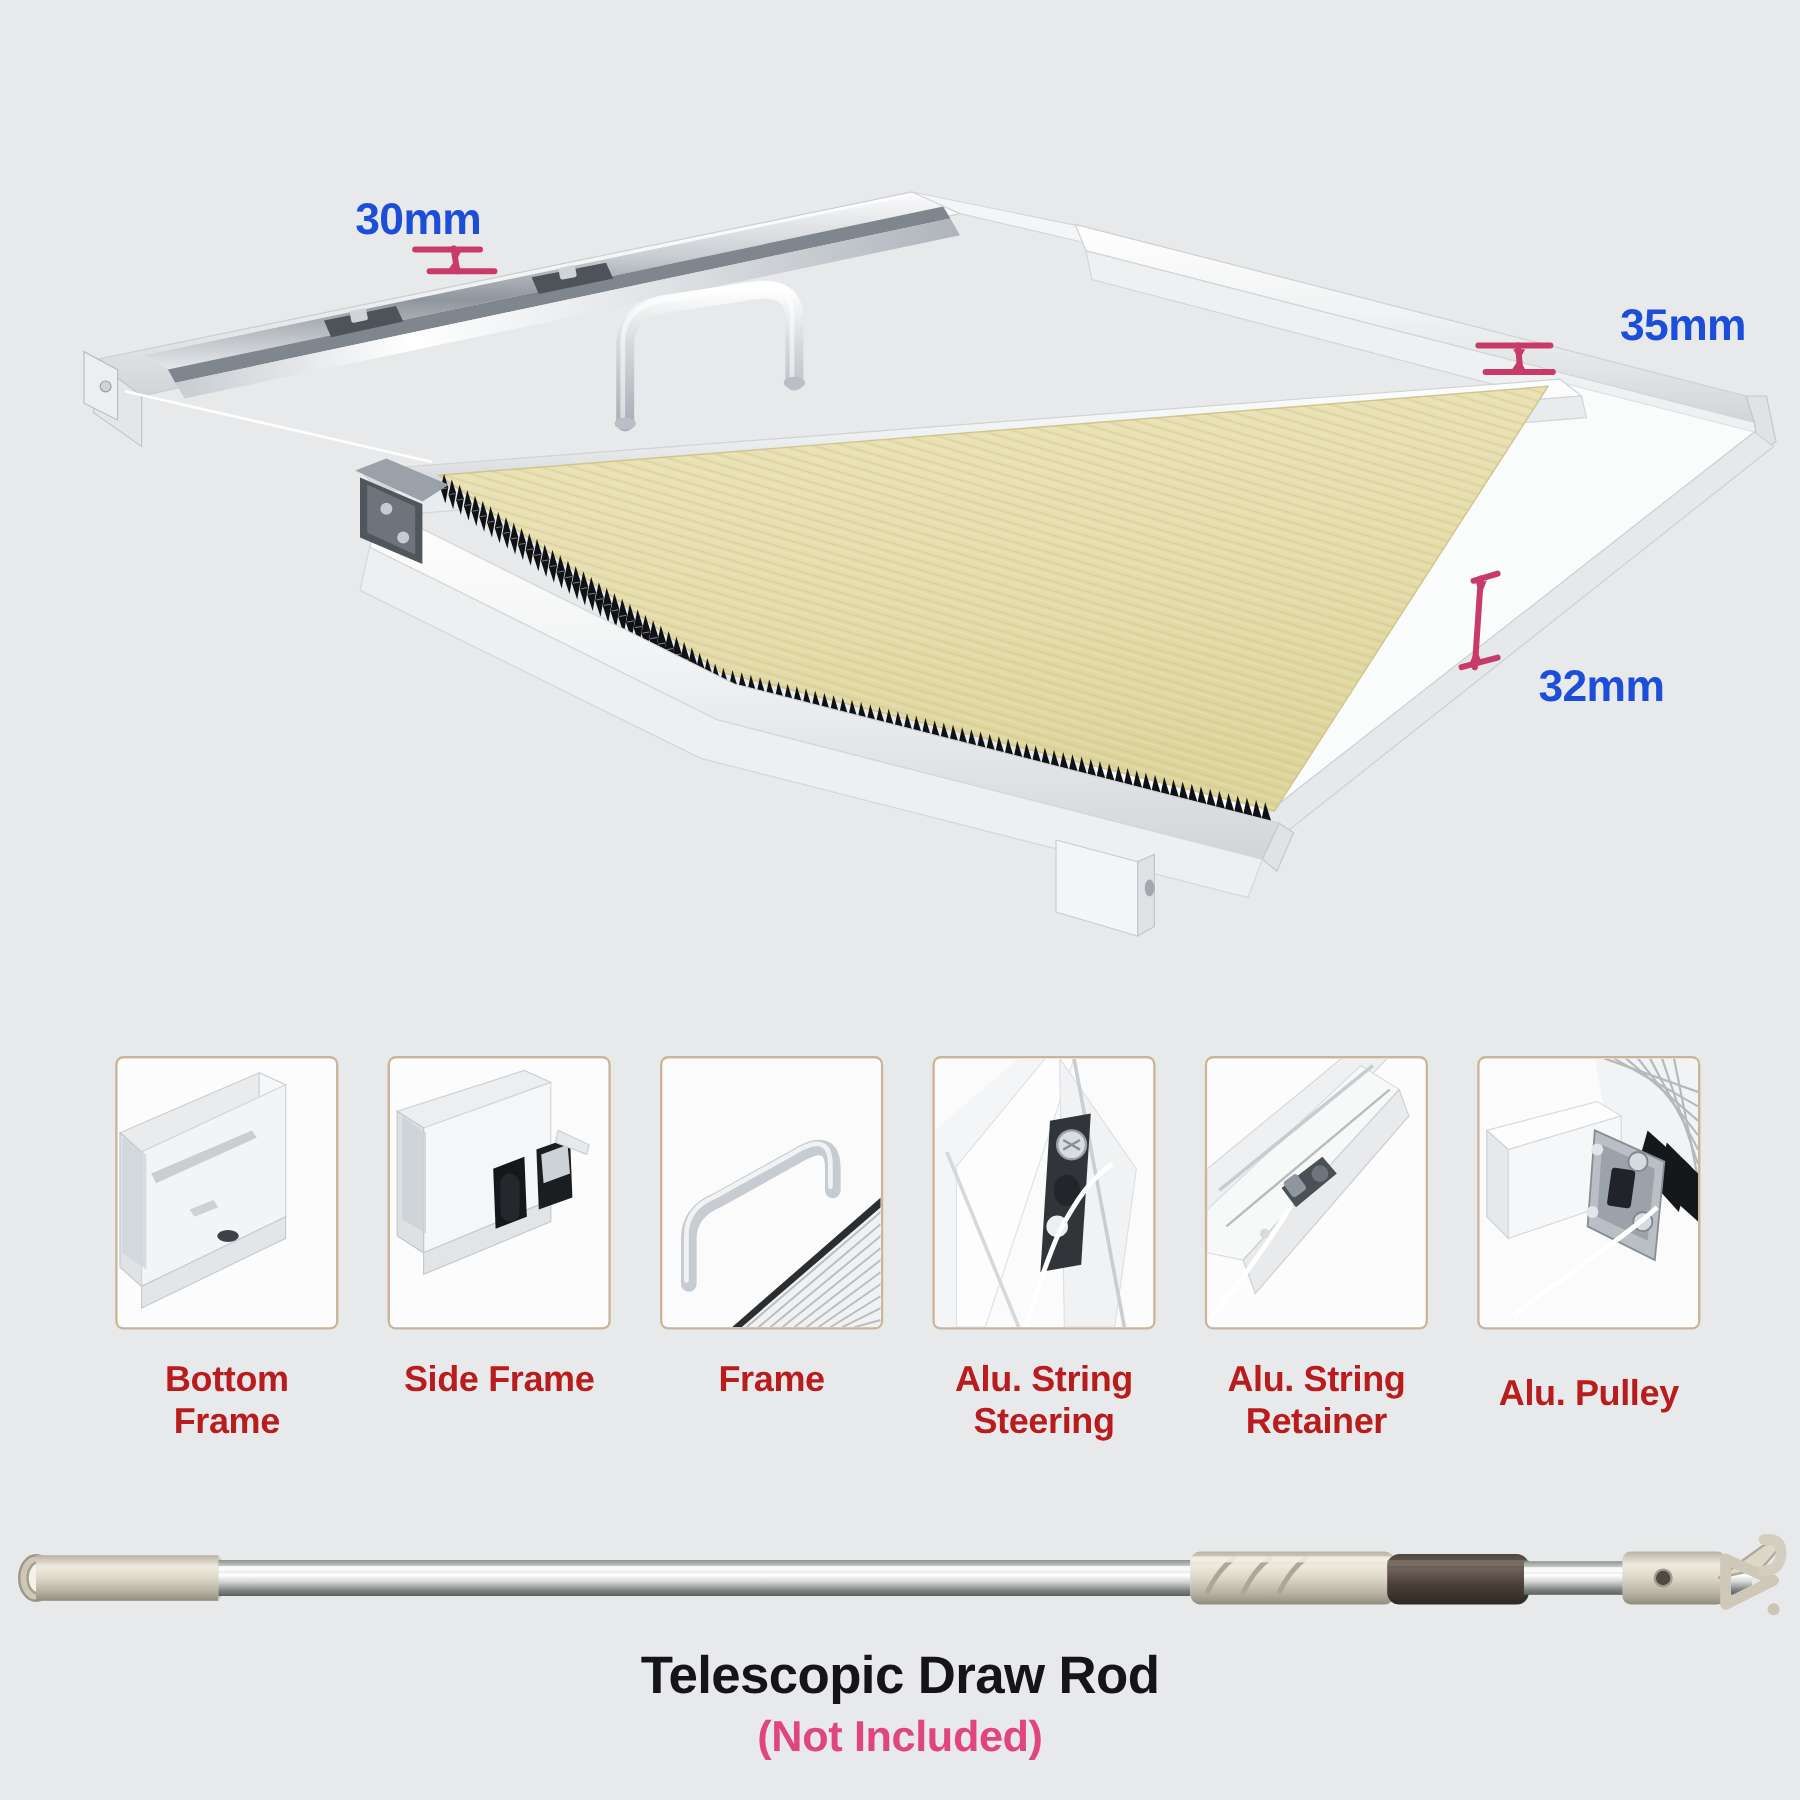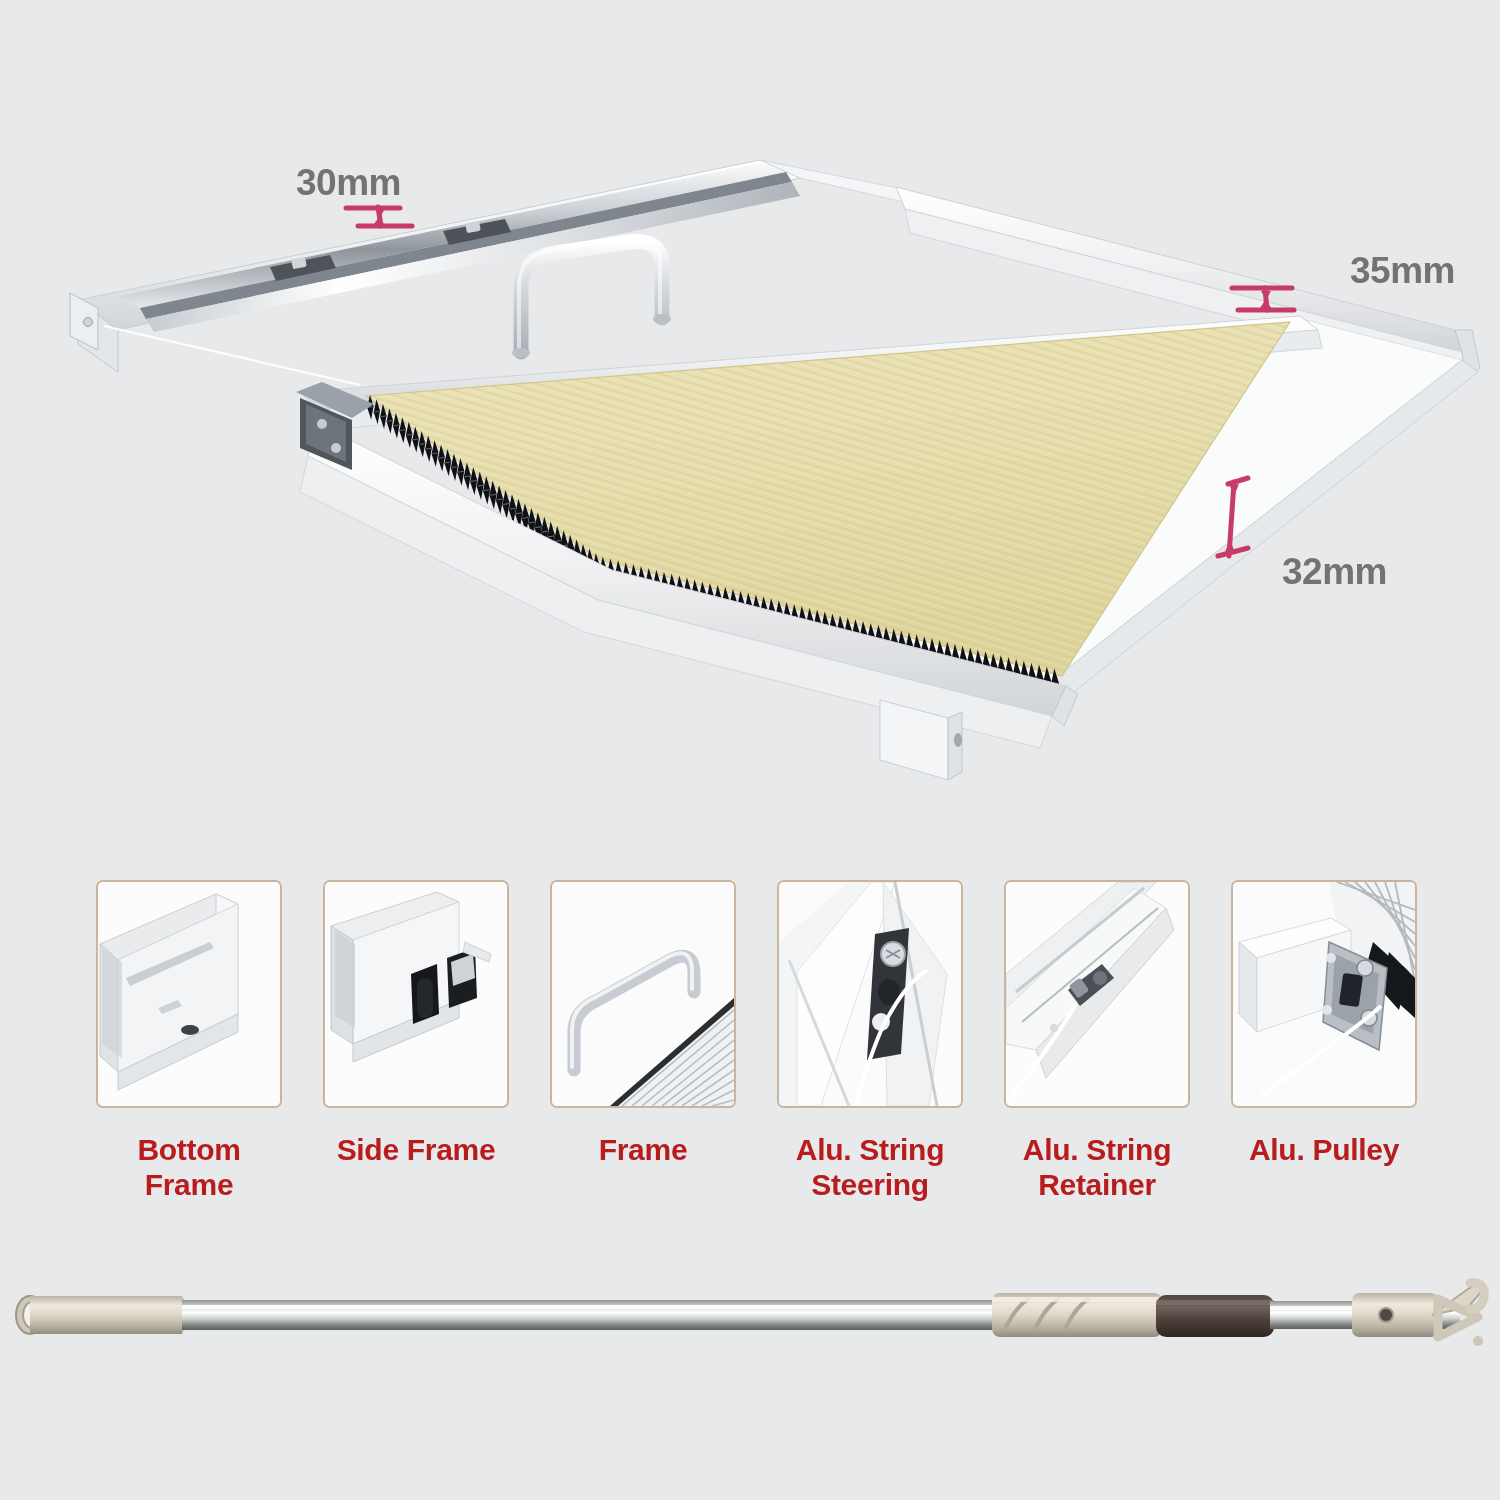--- a/index.html
+++ b/index.html
@@ -13,21 +13,21 @@
   .stage{position:absolute;inset:0;}
 
   
   #hero{position:absolute;left:0;top:0;width:1500px;height:830px;}
 
   .hero-svg{position:absolute;left:0;top:0;}
 
   
   .dim{
     position:absolute;
-    color:#737373;
+    color:#1d4ed8;
     font-weight:700;
     letter-spacing:-0.5px;
     white-space:nowrap;
   }
   #dim30{left:296px;top:162px;font-size:37px;}
   #dim35{left:1350px;top:250px;font-size:37px;}
   #dim32{left:1282px;top:551px;font-size:37px;text-align:right;}
 
   
   #thumbs{position:absolute;left:0;top:880px;width:1500px;height:340px;}
@@ -509,21 +509,21 @@
           <circle cx="94" cy="96" r="7" fill="#6d747b"></circle>
 
           <path d="M70,122 C 56,146 34,178 2,218" stroke="#ffffff" stroke-width="4" fill="none"></path>
           <circle cx="48" cy="146" r="4" fill="#d7dbde"></circle>
         </svg>
       </div>
       <div class="thumb-label">Alu. String
 Retainer</div>
     </div>
 
-    <div class="thumb-col" style="left:1226px;">
+    <div class="thumb-col" style="left:1226px;gap:12px;">
       <div class="thumb-box">
         <svg width="182" height="224" viewBox="0 0 182 224">
           <rect width="182" height="224" fill="#fbfbfb"></rect>
 
           <polygon points="96,0 182,0 182,120 112,86" fill="#f2f3f4"></polygon>
           <g stroke="#b4b9be" stroke-width="1.8">
             <line x1="104" y1="0" x2="182" y2="28"></line>
             <line x1="112" y1="0" x2="182" y2="40"></line>
             <line x1="122" y1="0" x2="182" y2="52"></line>
             <line x1="132" y1="0" x2="182" y2="64"></line>
@@ -606,14 +606,18 @@
       <rect x="1352" y="38" width="86" height="44" rx="7" fill="url(#beige)"></rect>
       <circle cx="1386" cy="60" r="7" fill="#4e4a42" stroke="#a09a8d" stroke-width="2"></circle>
 
       <path d="M1432,60 L1468,34 Q1480,26 1482,36 L1468,52 Z" fill="#ddd7c8" stroke="#b0aa9c" stroke-width="2"></path>
       <path d="M1438,44 L1478,62 L1438,82 Z" fill="none" stroke="#cfc8b9" stroke-width="9" stroke-linejoin="round"></path>
       <path d="M1470,28 q16,-2 14,14 q-2,12 -14,12" fill="none" stroke="#d4cec0" stroke-width="9" stroke-linecap="round"></path>
       <circle cx="1478" cy="86" r="5" fill="#cdc6b7"></circle>
     </svg>
   </div>
 
+  <div id="caption">
+    <span class="main">Telescopic Draw Rod</span>
+    <span class="sub">(Not Included)</span>
+  </div>
 
 </div>
 
 </body></html>

